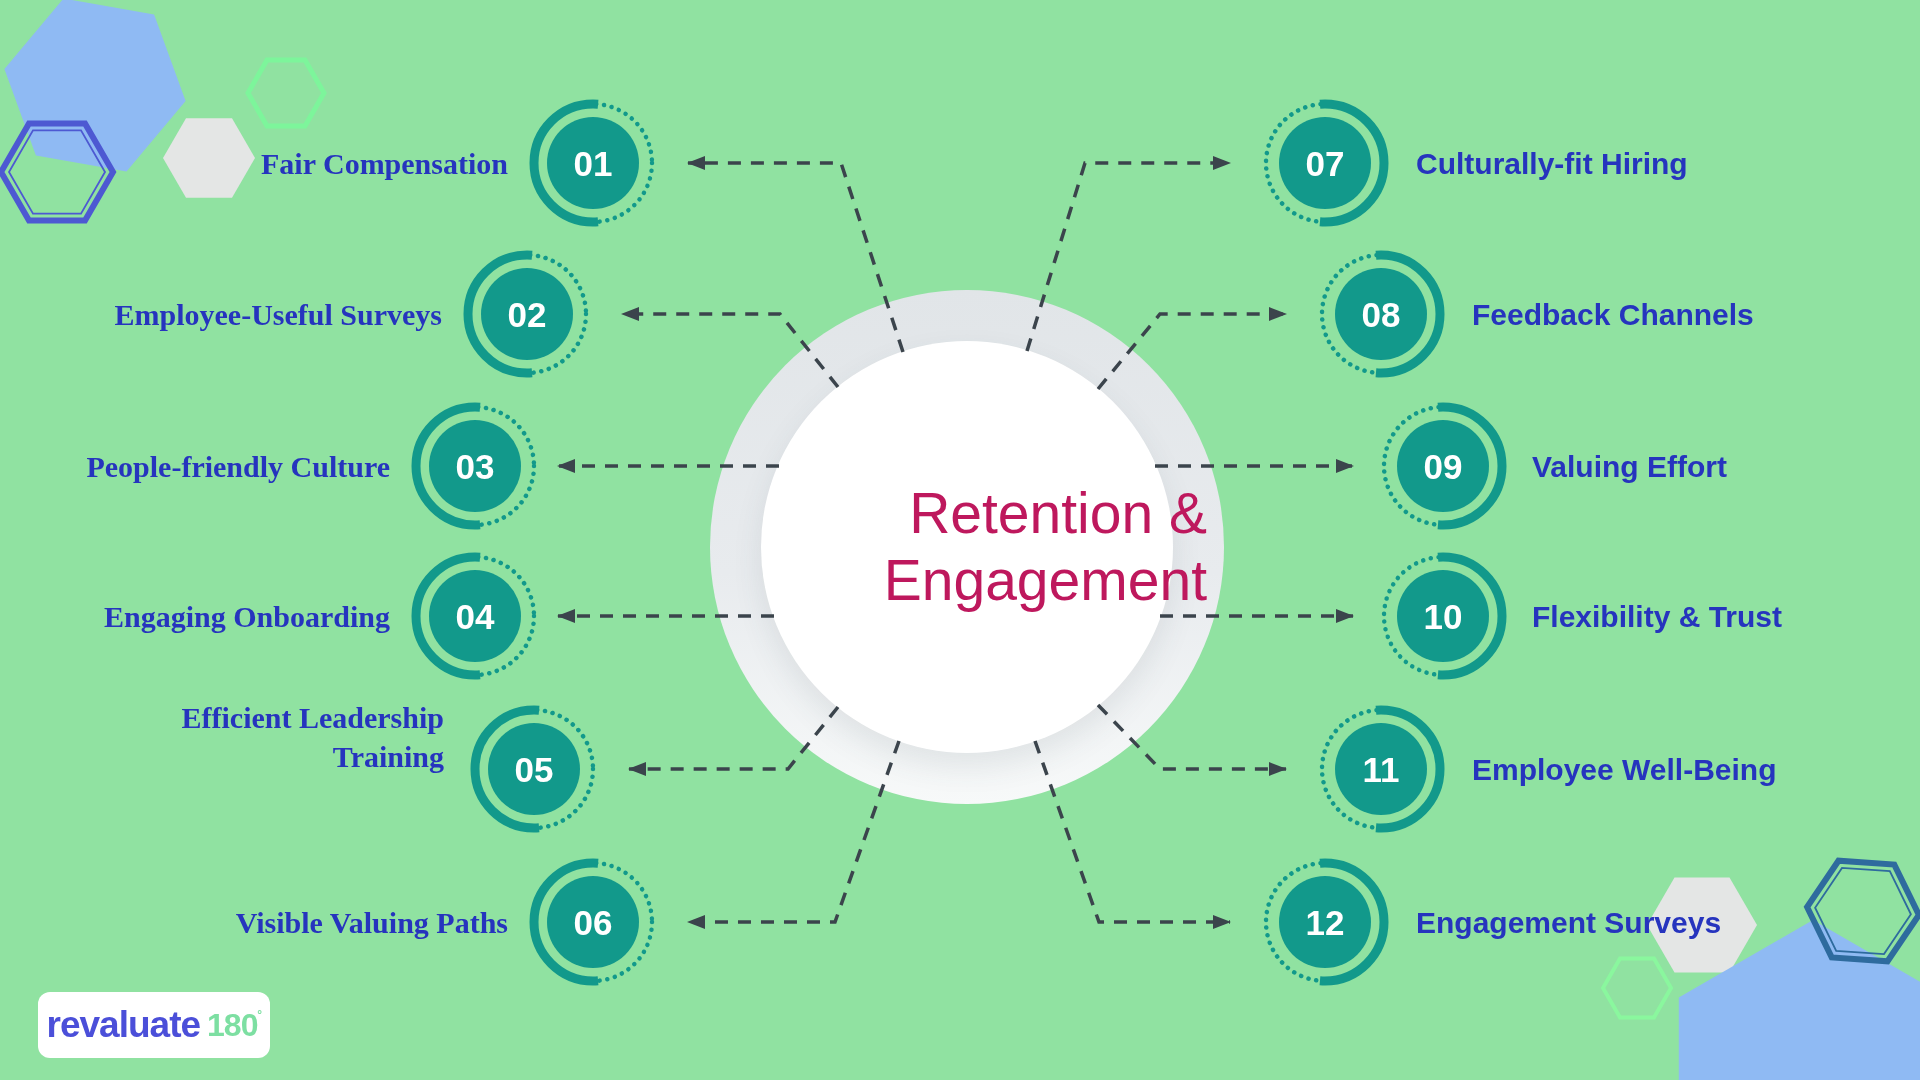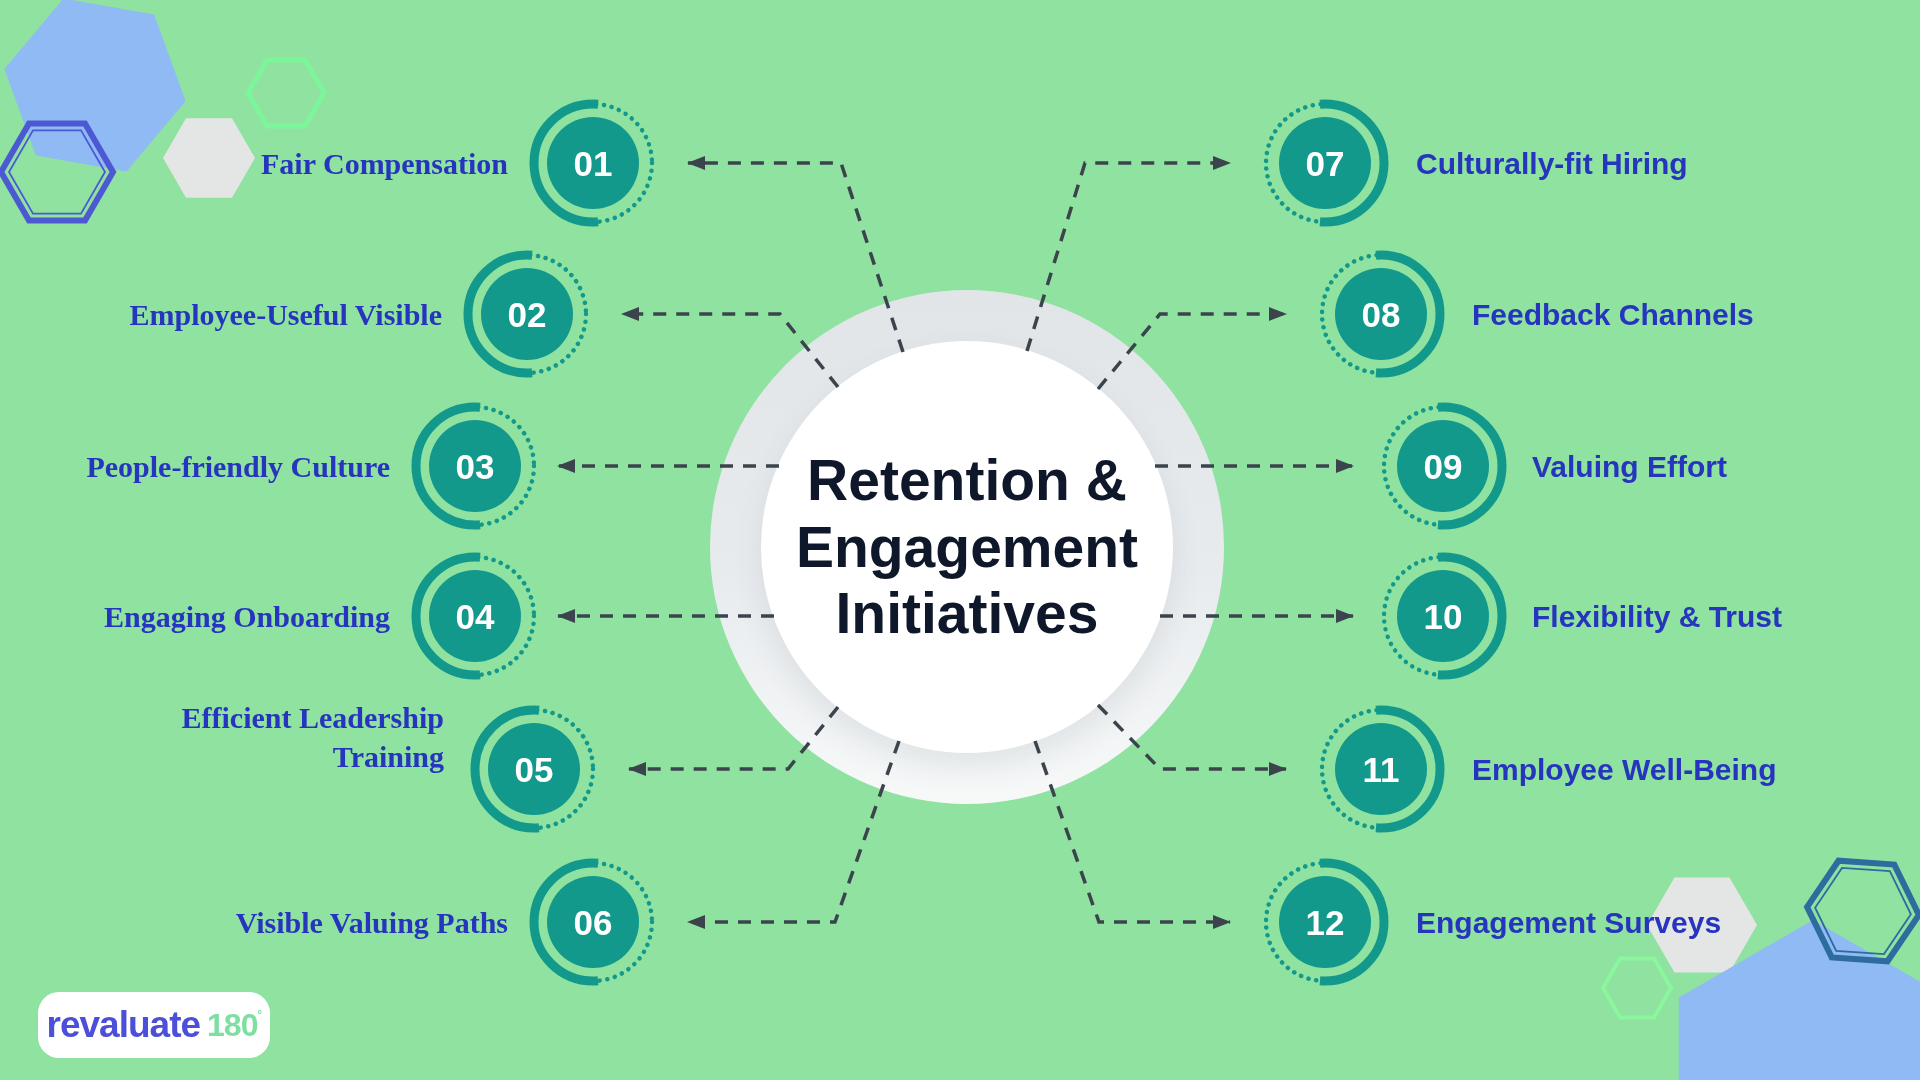--- a/index.html
+++ b/index.html
@@ -12,33 +12,33 @@
   #halo{
     position:absolute;left:710px;top:290px;width:514px;height:514px;border-radius:50%;
     background:linear-gradient(180deg,#e1e5e8 0%,#e8ebee 55%,#f7f9f9 100%);
   }
   #center-circle{
     position:absolute;left:761px;top:341px;width:412px;height:412px;border-radius:50%;
     background:#ffffff;box-shadow:0 14px 30px rgba(60,80,90,0.10);
   }
   #center-title{
     position:absolute;left:967px;top:547px;transform:translate(-50%,-50%);
-    width:480px;text-align:center;color:#0f172a;font-size:57px;font-weight:700;
+    width:480px;text-align:right;color:#be185d;font-size:57px;font-weight:400;
     line-height:1.17;letter-spacing:0px;
   }
   #center-title span{display:block;}
   .item-label{
     position:absolute;transform:translateY(-50%);
     color:#2634BE;font-size:30px;font-weight:700;white-space:pre-line;line-height:39px;
   }
   .item-label.left{text-align:right;font-family:Liberation Serif, serif;}
   .item-label.right{text-align:left;}
   .badge{position:absolute;width:140px;height:140px;}
   #logo-badge{
-    position:absolute;left:38px;top:992px;width:232px;height:66px;border-radius:21px;
+    position:absolute;left:38px;top:992px;width:232px;height:66px;border-radius:12px;
     background:#ffffff;display:flex;align-items:center;justify-content:center;
   }
   #logo-brand{color:#4B4FD9;font-size:37px;font-weight:700;letter-spacing:-1px;}
   #logo-number{color:#7DDFA2;font-size:32px;font-weight:700;margin-left:7px;letter-spacing:-1px;}
   #logo-degree{color:#7DDFA2;font-size:15px;font-weight:700;vertical-align:14px;}
 </style>
 </head>
 <body>
 
 <div id="canvas">
@@ -75,42 +75,41 @@
       <polyline points="1098,389 1160,314 1286,314" fill="none" stroke="#3B444C" stroke-width="3.5" stroke-dasharray="13 10" marker-end="url(#arrowhead)"></polyline>
       <polyline points="1155,466 1353,466" fill="none" stroke="#3B444C" stroke-width="3.5" stroke-dasharray="13 10" marker-end="url(#arrowhead)"></polyline>
       <polyline points="1160,616 1353,616" fill="none" stroke="#3B444C" stroke-width="3.5" stroke-dasharray="13 10" marker-end="url(#arrowhead)"></polyline>
       <polyline points="1098,705 1160,769 1286,769" fill="none" stroke="#3B444C" stroke-width="3.5" stroke-dasharray="13 10" marker-end="url(#arrowhead)"></polyline>
       <polyline points="1035,741 1099,922 1230,922" fill="none" stroke="#3B444C" stroke-width="3.5" stroke-dasharray="13 10" marker-end="url(#arrowhead)"></polyline>
     </svg>
 
   <div id="center-title">
     <span>Retention &amp;</span>
     <span>Engagement</span>
-    <span>Initiatives</span>
   </div>
 
   <div id="logo-badge">
     <span id="logo-brand">revaluate</span>
     <span id="logo-number"><span>180</span><span id="logo-degree">˚</span></span>
   </div>
 
 <svg class="badge" viewBox="-70 -70 140 140" style="left: 523px; top: 93px;">
       <circle r="59" fill="none" stroke="#12998B" stroke-width="4.5" stroke-dasharray="0.1 7.7" stroke-linecap="round"></circle>
       <circle r="59" fill="none" stroke="#12998B" stroke-width="9" pathLength="360" stroke-dasharray="190 170" stroke-dashoffset="-85"></circle>
       <circle r="46" fill="#12998B"></circle>
       <text text-anchor="middle" y="12.5" fill="#FFFFFF" font-size="35" font-weight="700" font-family="&quot;Liberation Sans&quot;, sans-serif">01</text>
     </svg>
     <div class="item-label left" style="top: 163px; right: 1412px;">Fair Compensation</div>
     <svg class="badge" viewBox="-70 -70 140 140" style="left: 457px; top: 244px;">
       <circle r="59" fill="none" stroke="#12998B" stroke-width="4.5" stroke-dasharray="0.1 7.7" stroke-linecap="round"></circle>
       <circle r="59" fill="none" stroke="#12998B" stroke-width="9" pathLength="360" stroke-dasharray="190 170" stroke-dashoffset="-85"></circle>
       <circle r="46" fill="#12998B"></circle>
       <text text-anchor="middle" y="12.5" fill="#FFFFFF" font-size="35" font-weight="700" font-family="&quot;Liberation Sans&quot;, sans-serif">02</text>
     </svg>
-    <div class="item-label left" style="top: 314px; right: 1478px;">Employee-Useful Visible</div>
+    <div class="item-label left" style="top: 314px; right: 1478px;">Employee-Useful Surveys</div>
     <svg class="badge" viewBox="-70 -70 140 140" style="left: 405px; top: 396px;">
       <circle r="59" fill="none" stroke="#12998B" stroke-width="4.5" stroke-dasharray="0.1 7.7" stroke-linecap="round"></circle>
       <circle r="59" fill="none" stroke="#12998B" stroke-width="9" pathLength="360" stroke-dasharray="190 170" stroke-dashoffset="-85"></circle>
       <circle r="46" fill="#12998B"></circle>
       <text text-anchor="middle" y="12.5" fill="#FFFFFF" font-size="35" font-weight="700" font-family="&quot;Liberation Sans&quot;, sans-serif">03</text>
     </svg>
     <div class="item-label left" style="top: 466px; right: 1530px; margin-left: 24px;">People-friendly Culture</div>
     <svg class="badge" viewBox="-70 -70 140 140" style="left: 405px; top: 546px;">
       <circle r="59" fill="none" stroke="#12998B" stroke-width="4.5" stroke-dasharray="0.1 7.7" stroke-linecap="round"></circle>
       <circle r="59" fill="none" stroke="#12998B" stroke-width="9" pathLength="360" stroke-dasharray="190 170" stroke-dashoffset="-85"></circle>

